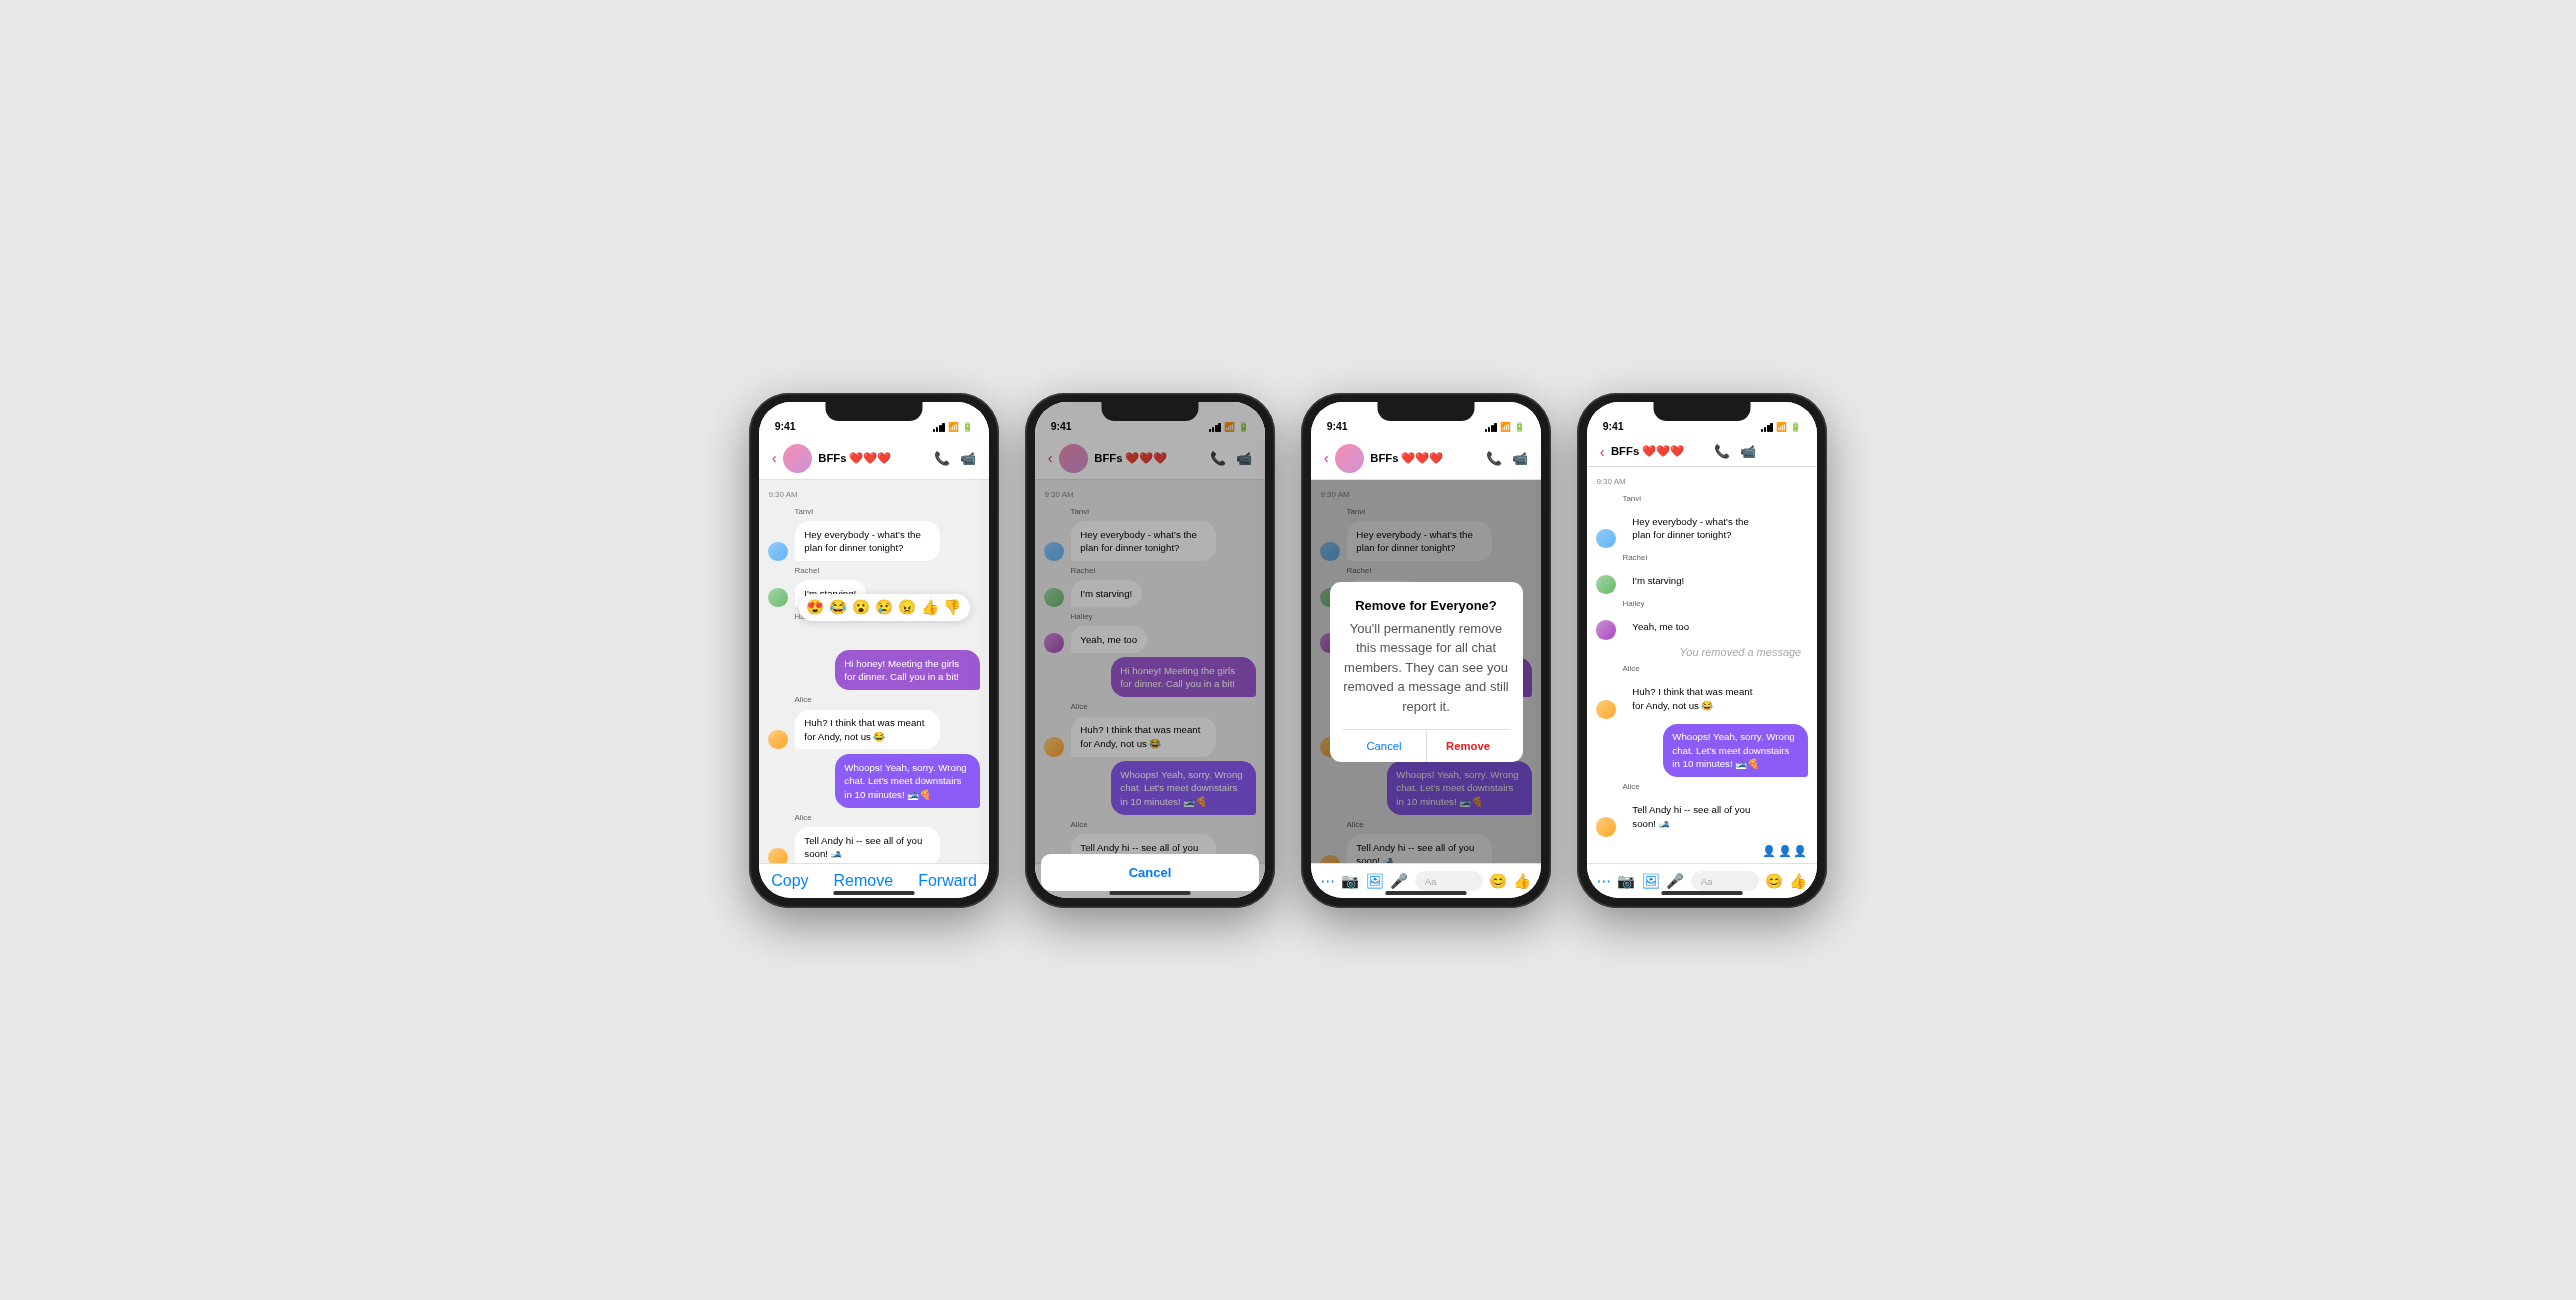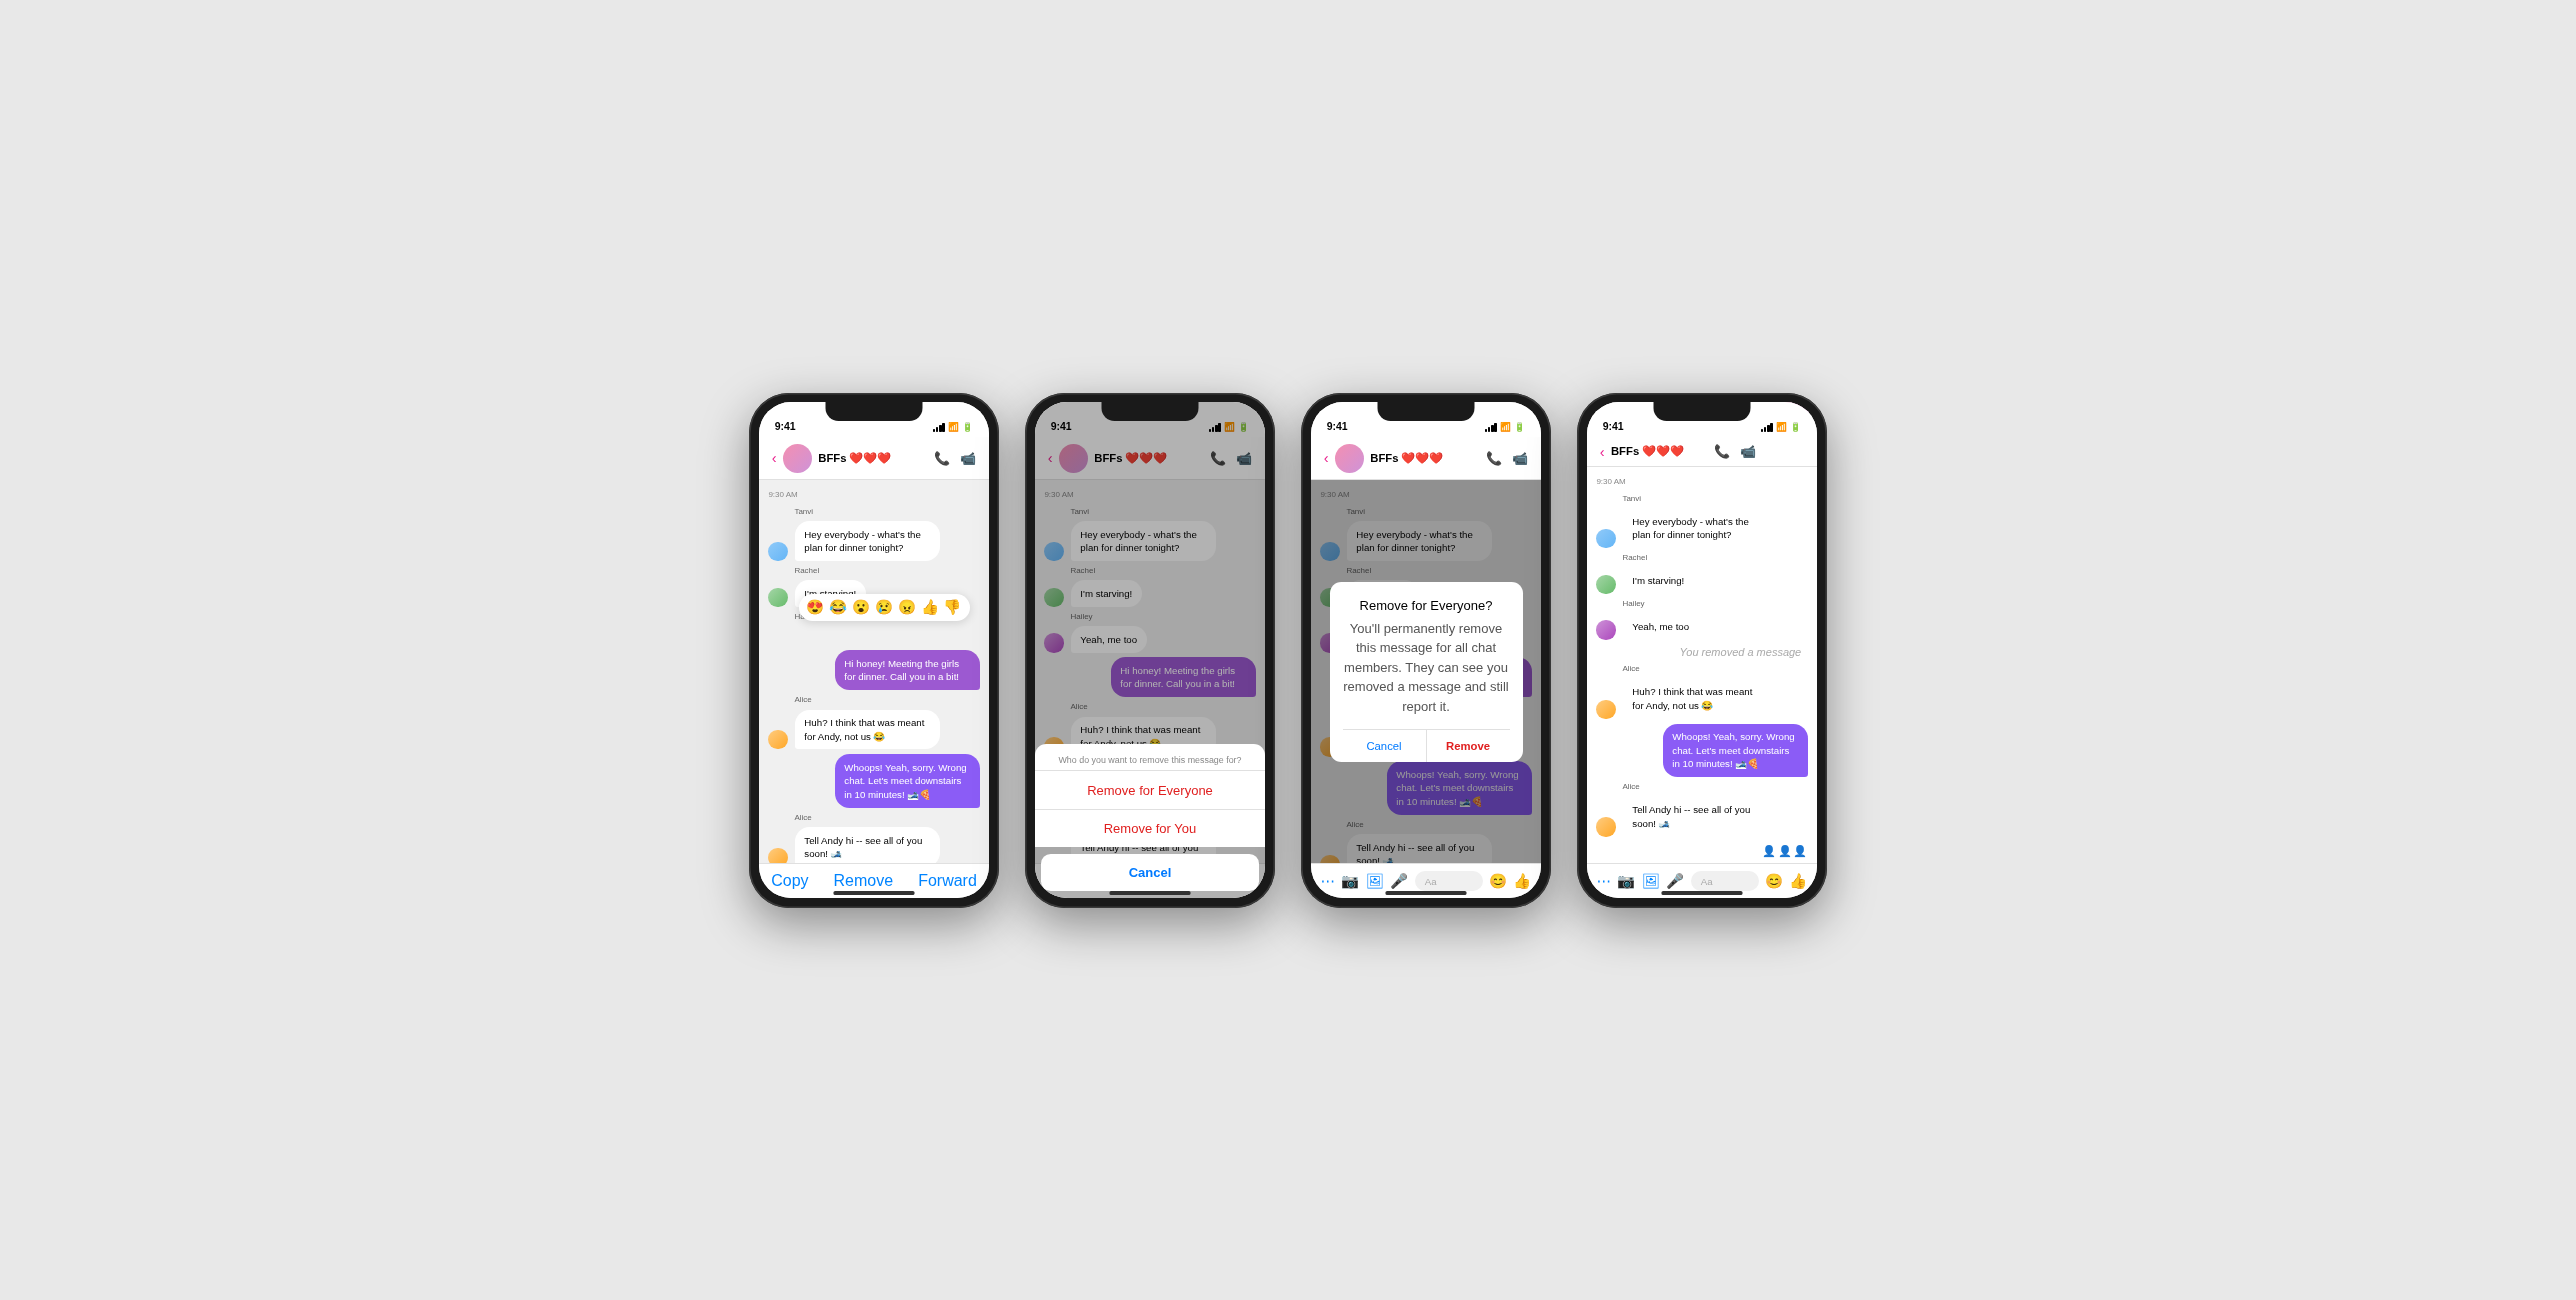--- a/index.html
+++ b/index.html
@@ -274,21 +274,21 @@
     }
     .alert-box {
       background: white;
       border-radius: 11.3px;
       width: 193px;
       padding: 16px 13px 0;
       overflow: hidden;
     }
     .alert-title {
       font-size: 13px;
-      font-weight: 400;
+      font-weight: 700;
       text-align: center;
       margin-bottom: 6.4px;
     }
     .alert-message {
       font-size: 13px;
       color: #555;
       text-align: center;
       line-height: 1.5;
       margin-bottom: 13px;
     }
@@ -528,25 +528,20 @@
         <span class="toolbar-icon">📷</span>
         <span class="toolbar-icon">🖼</span>
         <span class="toolbar-icon">🎤</span>
         <div class="toolbar-input">Aa</div>
         <span class="toolbar-icon">😊</span>
         <span class="toolbar-icon">👍</span>
       </div>
 
       <div class="modal-overlay">
         <div style="width:100%;">
-          <div class="action-sheet">
-            <div class="action-sheet-question">Who do you want to remove this message for?</div>
-            <div class="action-sheet-item red">Remove for Everyone</div>
-            <div class="action-sheet-item red">Remove for You</div>
-          </div>
           <div class="action-sheet-cancel">Cancel</div>
         </div>
       </div>
     </div>
     <div class="home-indicator"></div>
   </div>
 
   <div class="phone">
     <div class="phone-notch"></div>
     <div class="phone-screen">

